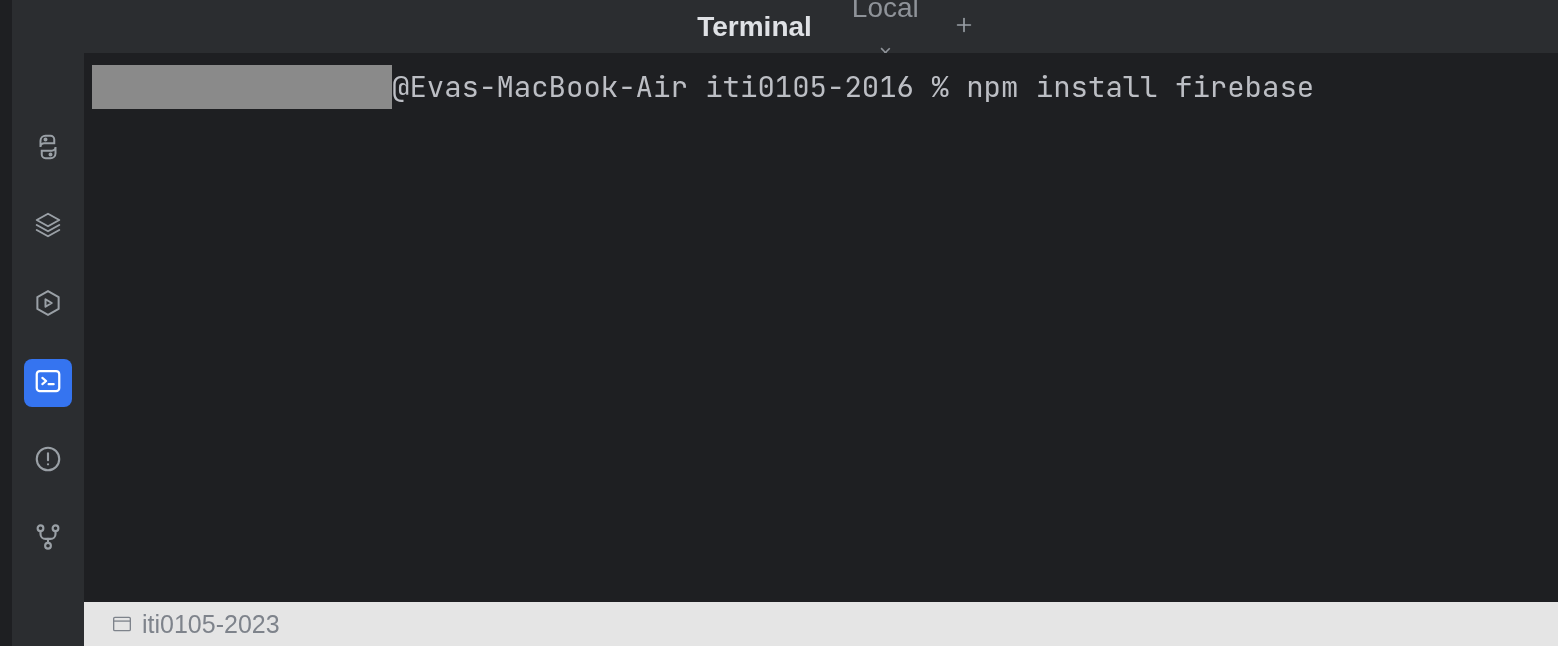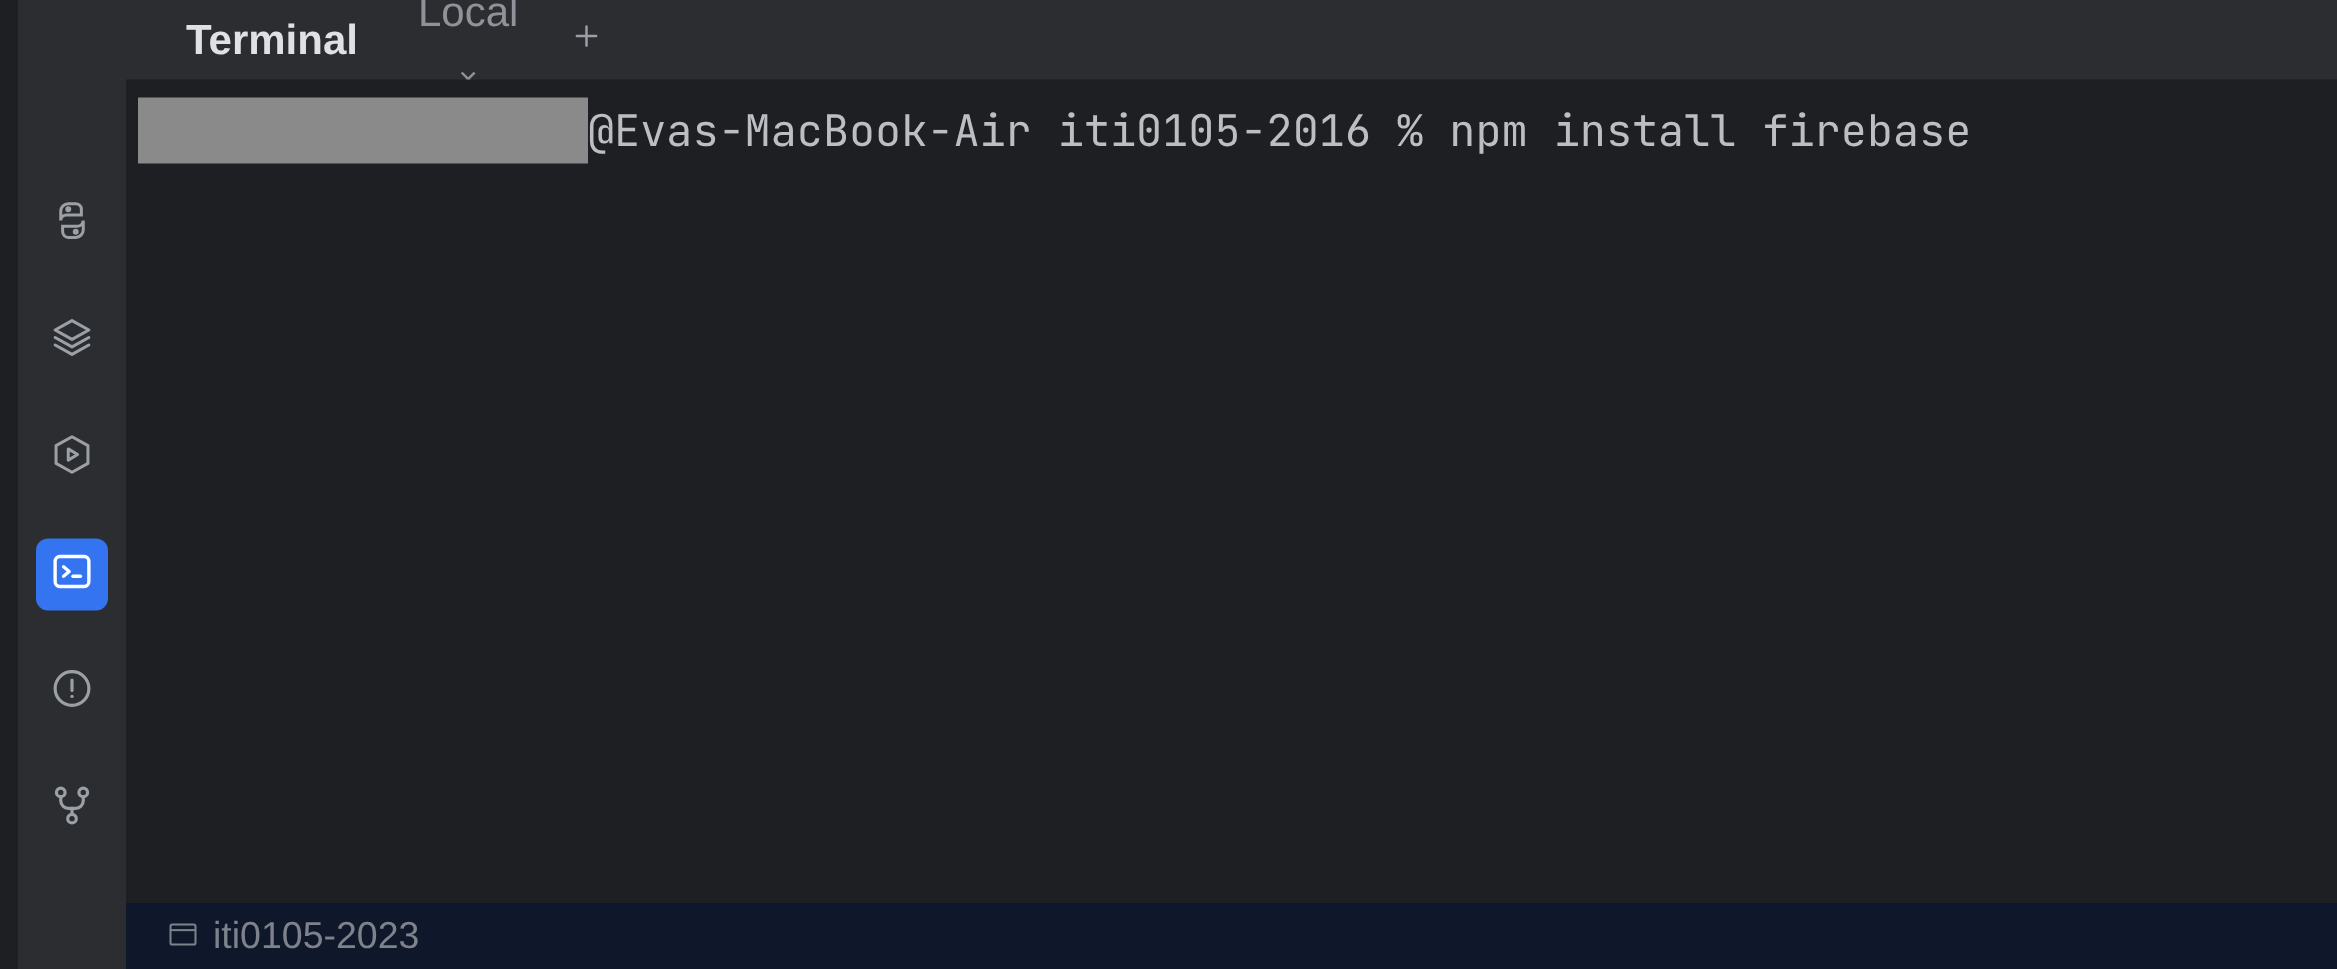--- a/index.html
+++ b/index.html
@@ -57,20 +57,21 @@
       min-width: 0;
     }
     .tab-bar {
       height: 53px;
       display: flex;
       align-items: center;
       padding-left: 24px;
       gap: 8px;
       background: #2b2d30;
       flex-shrink: 0;
+      justify-content: center;
     }
     .tab {
       display: flex;
       align-items: center;
       gap: 14px;
       padding: 0 16px;
       height: 70px;
       cursor: pointer;
       position: relative;
       font-size: 28px;
@@ -127,21 +128,21 @@
     .redacted {
       display: inline-block;
       width: 300px;
       height: 44px;
       background: #8a8a8a;
       margin-right: 0;
       flex-shrink: 0;
     }
     .status-bar {
       height: 44px;
-      background: #0f172a;
+      background: #e5e5e5;
       display: flex;
       align-items: center;
       padding-left: 28px;
       gap: 12px;
       font-size: 25px;
       color: #7e838b;
       flex-shrink: 0;
       text-align: right;
     }
     .status-item {

